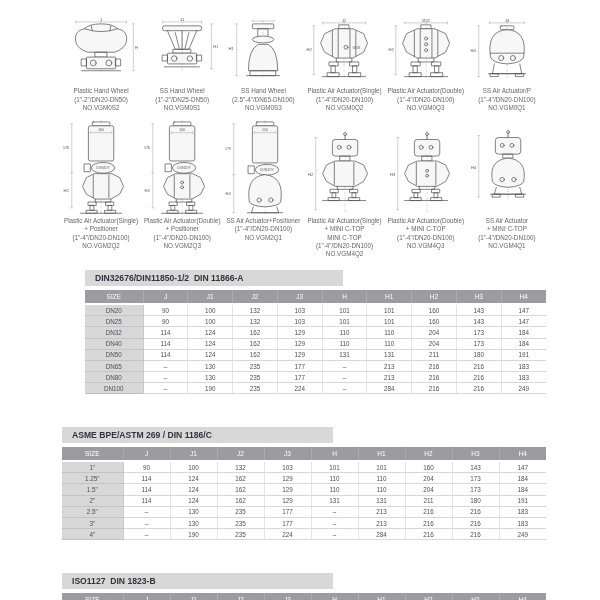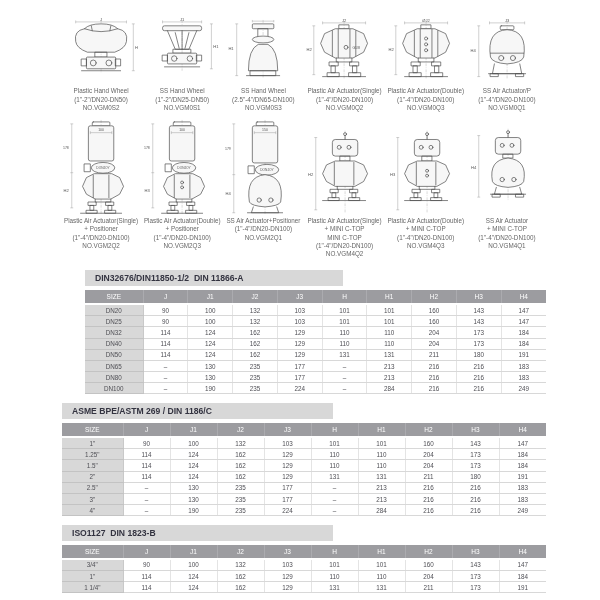--- a/index.html
+++ b/index.html
@@ -19,21 +19,21 @@
   
   .ln{fill:none;stroke:#4b4b4b;stroke-width:0.7;stroke-linejoin:round;stroke-linecap:round;}
   .fl{fill:#f7f7f7;stroke:#4b4b4b;stroke-width:0.7;stroke-linejoin:round;}
   .dm{fill:none;stroke:#949494;stroke-width:0.45;}
   .cl{fill:none;stroke:#a0a0a0;stroke-width:0.4;stroke-dasharray:3 1.2 0.8 1.2;}
   .dt{font-size:4.2px;fill:#555;}
   .dts{font-size:3.6px;fill:#555;}
   .bt{font-size:3.3px;fill:#555;text-anchor:middle;}
 
   
-  .tsec{margin-top:6px;}
+  .tsec{margin-top:30px;}
   .t1{margin-top:9px;padding-left:23px;}
   .ttitle{display:inline-block;background:#d8d8d8;color:#333340;font-size:8.6px;font-weight:600;
           padding:3px 8px 3px 10px;min-width:56%;box-sizing:border-box;margin-bottom:4px;white-space:pre;}
   table{width:100%;border-collapse:collapse;table-layout:fixed;border-bottom:1.6px solid #5a5a5e;}
   th{background:#9c9ca0;color:#ffffff;font-size:6.5px;font-weight:400;padding:3px 0 2.5px 0;
      border-right:1px solid #ababaf;border-bottom:2px solid #ffffff;}
   th:last-child{border-right:none;}
   td{font-size:6.3px;color:#4f4f55;text-align:center;padding:1.6px 0;
      border-bottom:1px solid #d8d8d8;border-right:1px solid #e4e4e4;background:#ffffff;}
   td:last-child{border-right:none;}

